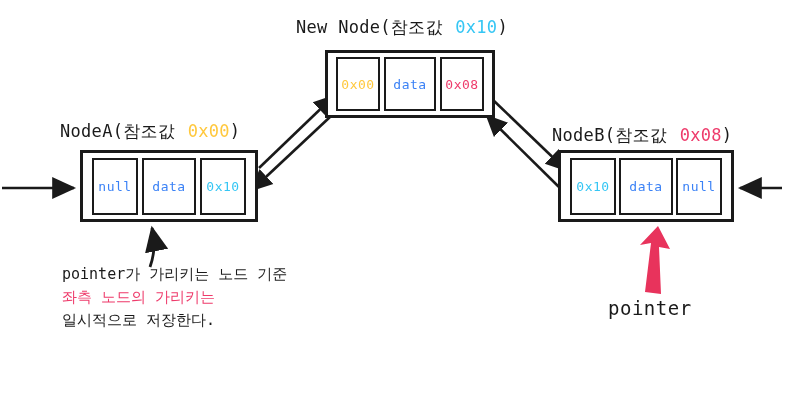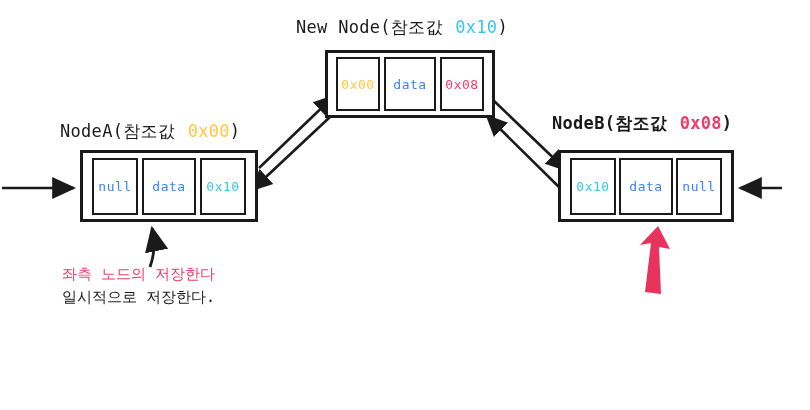--- a/index.html
+++ b/index.html
@@ -143,29 +143,31 @@
   <div class="node-title" style="left:60px; top:120px;">
     <span>NodeA(참조값 </span><span class="ref gold">0x00</span><span>)</span>
   </div>
 
   <div class="node" style="left:80px; top:150px; width:178px; height:72px; padding:7px 9px;">
     <div class="cell" style="width:46px; height:57px;">null</div>
     <div class="cell" style="width:54px; height:57px;">data</div>
     <div class="cell" style="width:46px; height:57px; color:#35C6F4;">0x10</div>
   </div>
 
-  <div class="node-title" style="left:552px; top:112px;font-weight:bold;">
+  <div class="node-title" style="left:552px; top:124px;">
     <span>NodeB(참조값 </span><span class="ref pink">0x08</span><span>)</span>
   </div>
 
   <div class="node" style="left:558px; top:150px; width:176px; height:72px; padding:7px 9px;">
     <div class="cell" style="width:46px; height:57px; color:#35C6F4;">0x10</div>
     <div class="cell" style="width:54px; height:57px;">data</div>
     <div class="cell" style="width:46px; height:57px;">null</div>
   </div>
 
   <div class="caption">
-    <div class="line-pink">좌측 노드의 저장한다</div>
+    <div>pointer가 가리키는 노드 기준</div>
+    <div class="line-pink">좌측 노드의 가리키는</div>
     <div>일시적으로 저장한다.</div>
   </div>
 
+  <div class="pointer-label">pointer</div>
 
 </div>
 
 </body></html>

